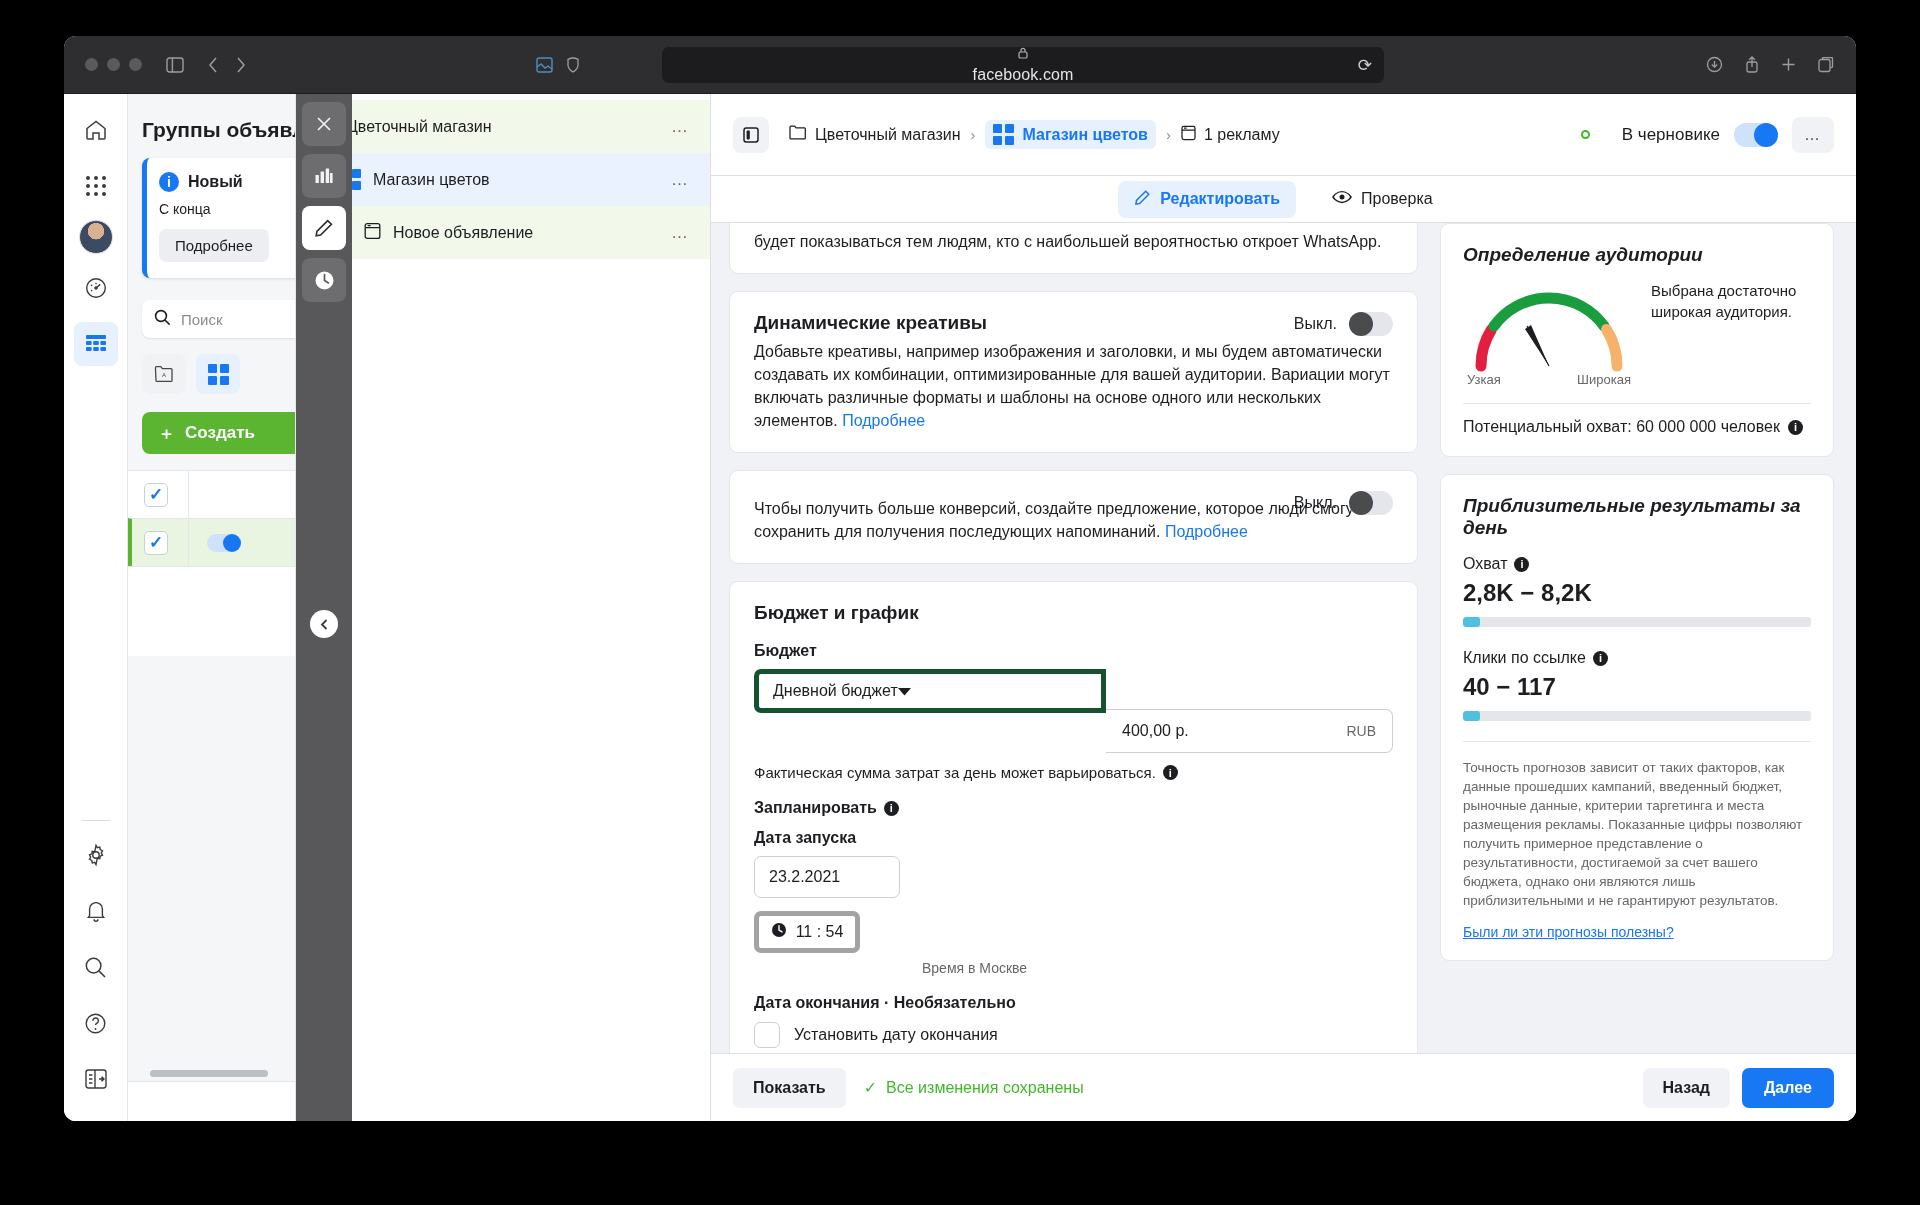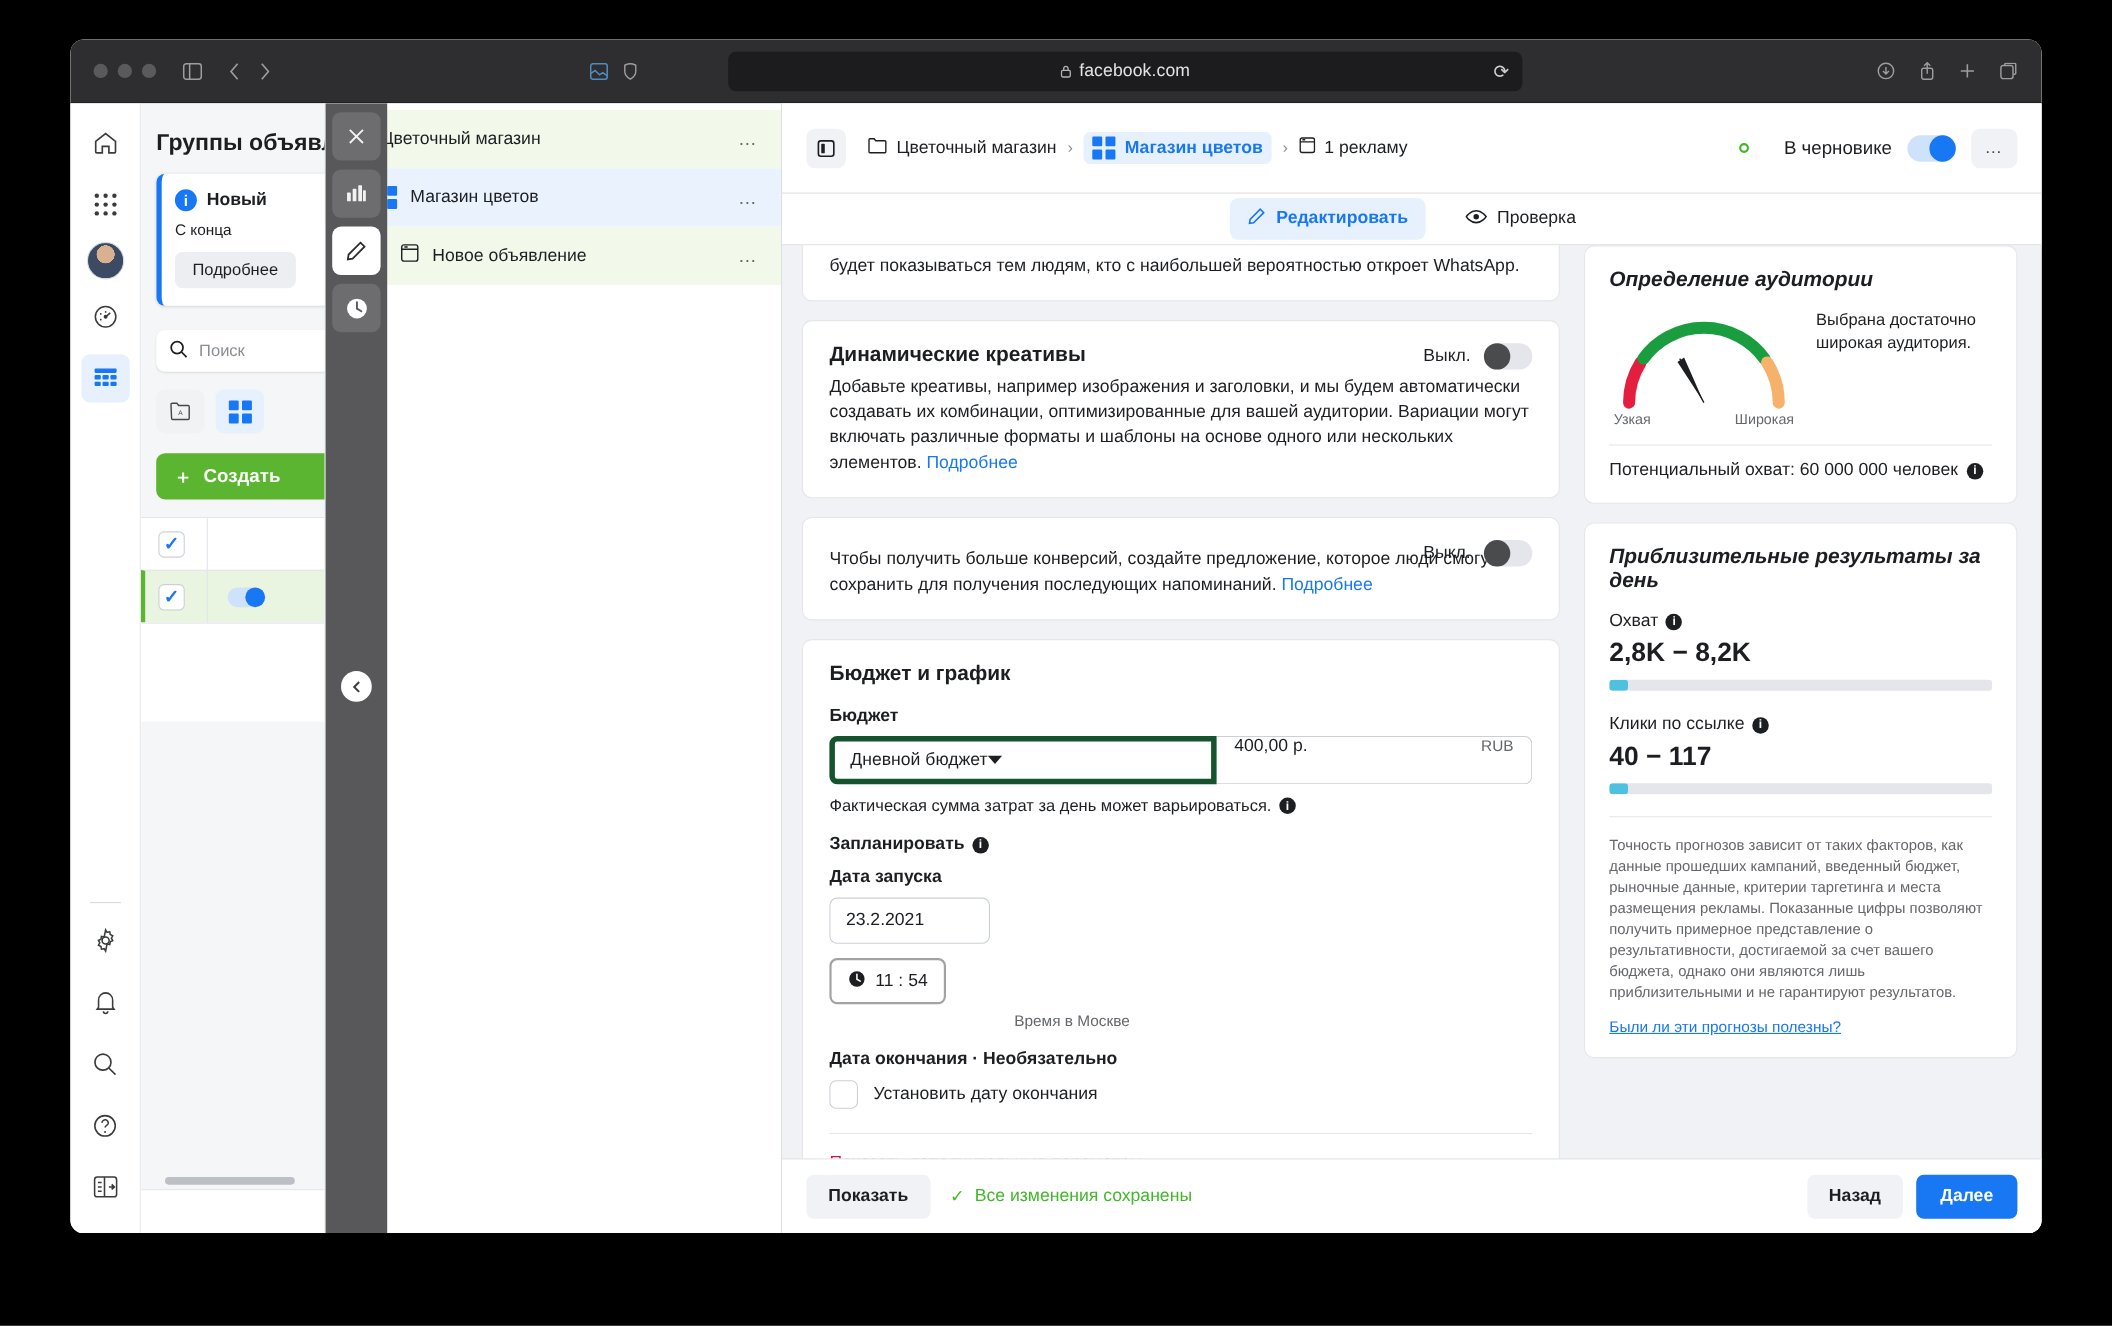--- a/index.html
+++ b/index.html
@@ -36,20 +36,21 @@
   .chrome-left-icons { display: flex; align-items: center; gap: 14px; margin-left: 24px; }
   .chrome-nav { display: flex; align-items: center; gap: 18px; margin-left: 10px; }
   .chrome-mid { display: flex; align-items: center; gap: 14px; margin-left: 290px; }
   .urlbar {
     position: absolute; left: 598px; top: 11px;
     width: 722px; height: 36px;
     background: #1c1c1e;
     border-radius: 7px;
     display: flex; align-items: center; justify-content: center;
     gap: 7px;
+    flex-direction: column;
   }
   .urlbar .u-text { color: #e4e4e6; font-size: 16px; letter-spacing: .1px; }
   .urlbar .reload { position: absolute; right: 12px; color: #cfcfd1; font-size: 17px; }
   .chrome-right { position: absolute; right: 22px; display: flex; align-items: center; gap: 22px; }
 
   
   .page { position: relative; height: 1027px; background: #f0f2f5; display: flex; }
 
   
   .rail {
@@ -233,32 +234,32 @@
 
   .lbl { font-size: 16px; font-weight: 700; color: #1c1e21; margin-top: 18px; display: flex; align-items: center; gap: 7px; }
   .budget-row { display: flex; margin-top: 9px; }
   .sel-box {
     width: 352px; height: 44px; border: 5px solid #14532d;
     border-radius: 7px 0 0 7px; display: flex; align-items: center;
     padding: 0 14px; font-size: 16px; color: #1c1e21;
   }
   .amount-box {
     flex: 1; height: 44px; border: 1px solid #ccd0d5; border-left: none;
-    border-radius: 0 7px 7px 0; display: flex; align-items: flex-start;
-    justify-content: space-between; padding: 0 16px; font-size: 16px; color: #1c1e21;
+    border-radius: 0 7px 7px 0; display: flex; align-items: center;
+    justify-content: space-between; padding: 0 16px; font-size: 16px; color: #1c1e21; margin-top: 40px;
   }
   .cur { font-size: 14px; color: #65676b; }
   .hint { font-size: 15px; color: #1c1e21; margin-top: 11px; display: flex; align-items: center; gap: 7px; }
   .date-row { display: flex; gap: 13px; margin-top: 9px; flex-direction: column; }
   .date-box {
     width: 146px; height: 42px; border: 1px solid #ccd0d5; border-radius: 7px;
     display: flex; align-items: center; padding: 0 14px; font-size: 16px; color: #1c1e21;
   }
   .time-box {
-    width: 106px; height: 42px; border: 2px solid #a3a3a3; border-radius: 7px;
+    width: 106px; height: 42px; border: 5px solid #a3a3a3; border-radius: 7px;
     display: flex; align-items: center; justify-content: center; gap: 9px;
     font-size: 16px; color: #1c1e21;
   }
   .tz { font-size: 14px; color: #65676b; margin: 7px 0 0 168px; }
   .chk-row { display: flex; align-items: center; gap: 14px; margin-top: 10px; }
   .chk-empty { width: 26px; height: 26px; border: 1px solid #ccd0d5; border-radius: 6px; background: #fff; }
   .chk-label { font-size: 16px; color: #1c1e21; }
   .hr { height: 1px; background: #e4e6eb; margin: 22px 0 0; }
   .more-params { font-size: 16px; color: #be185d; margin-top: 18px; display: flex; align-items: center; gap: 7px; }
 

